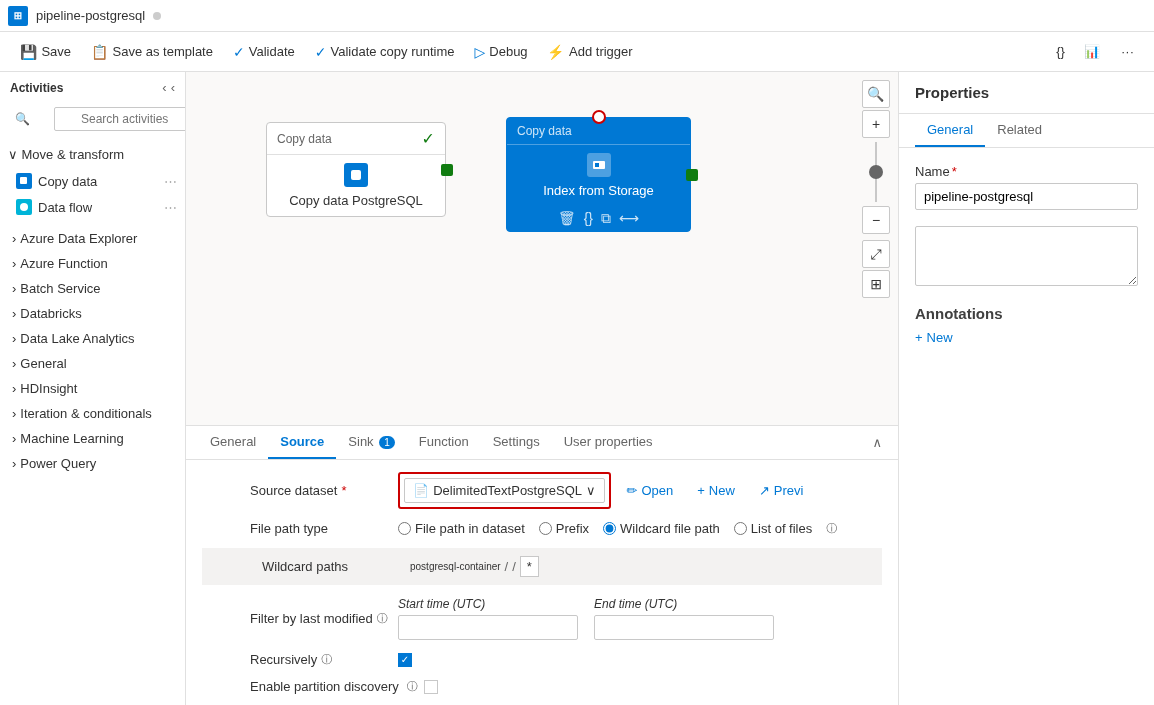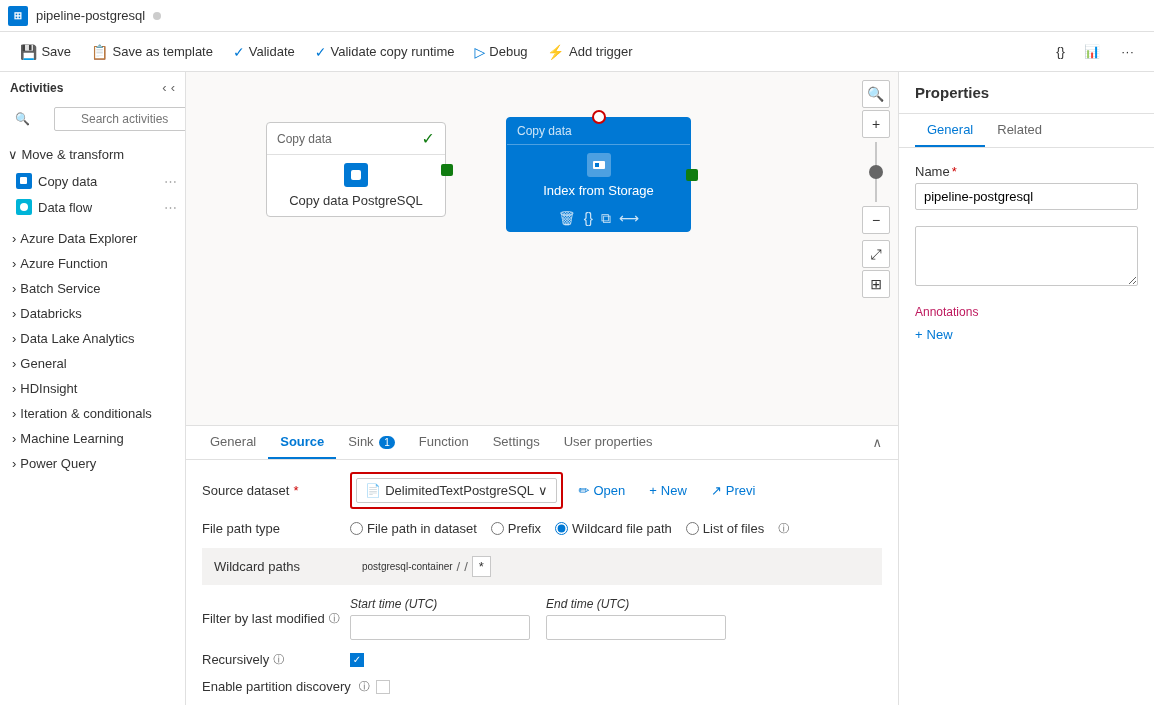--- a/index.html
+++ b/index.html
@@ -69,21 +69,21 @@
     .bottom-panel { height: 280px; background: white; border-top: 1px solid #e0e0e0; display: flex; flex-direction: column; }
     .bottom-tabs { display: flex; border-bottom: 1px solid #e0e0e0; padding: 0 12px; align-items: center; justify-content: space-between; }
     .bottom-tab { padding: 8px 12px; cursor: pointer; font-size: 13px; color: #666; border-bottom: 2px solid transparent; }
     .bottom-tab.active { color: #0078d4; border-bottom-color: #0078d4; font-weight: 700; }
     .bottom-tab-badge { background: #0078d4; color: white; border-radius: 10px; font-size: 10px; padding: 1px 5px; margin-left: 2px; }
     .bottom-collapse { cursor: pointer; color: #666; padding: 4px; }
     .bottom-content { flex: 1; overflow-y: auto; padding: 12px 16px; }
 
     
     .form-row { display: flex; align-items: center; margin-bottom: 12px; gap: 8px; }
-    .form-label { min-width: 140px; font-size: 13px; color: #333; display: flex; align-items: flex-end; gap: 4px; }
+    .form-label { min-width: 140px; font-size: 13px; color: #333; display: flex; align-items: flex-end; gap: 4px; margin-left: 48px; }
     .form-label-required { color: #c00; }
     .form-controls { display: flex; align-items: center; gap: 8px; flex: 1; }
     .source-dataset-box { border: 2px solid #c00; border-radius: 3px; padding: 4px; display: flex; align-items: center; gap: 6px; }
     .dataset-select { display: flex; align-items: center; gap: 4px; padding: 4px 8px; border: 1px solid #c8c8c8; border-radius: 2px; background: white; min-width: 200px; cursor: pointer; font-size: 13px; justify-content: space-between; }
     .action-btn { display: flex; align-items: center; gap: 4px; padding: 4px 8px; border: none; background: none; color: #0078d4; cursor: pointer; font-size: 13px; }
 
     
     .radio-group { display: flex; align-items: center; gap: 14px; }
     .radio-item { display: flex; align-items: center; gap: 4px; cursor: pointer; font-size: 13px; }
     .radio-item input[type="radio"] { accent-color: #0078d4; }
@@ -110,21 +110,21 @@
     .properties-header { padding: 12px 16px; font-size: 15px; font-weight: 600; border-bottom: 1px solid #e0e0e0; }
     .properties-tabs { display: flex; padding: 0 16px; border-bottom: 1px solid #e0e0e0; }
     .props-tab { padding: 8px 12px; cursor: pointer; font-size: 13px; color: #666; border-bottom: 2px solid transparent; }
     .props-tab.active { color: #0078d4; border-bottom-color: #0078d4; }
     .properties-content { padding: 16px; flex: 1; }
     .prop-field { margin-bottom: 16px; }
     .prop-label { font-size: 13px; color: #333; margin-bottom: 4px; display: flex; align-items: center; gap: 2px; }
     .prop-required { color: #c00; }
     .prop-input { width: 100%; padding: 5px 8px; border: 1px solid #c8c8c8; border-radius: 2px; font-size: 13px; }
     .prop-textarea { width: 100%; height: 60px; padding: 5px 8px; border: 1px solid #c8c8c8; border-radius: 2px; font-size: 13px; resize: vertical; }
-    .prop-section { font-size: 12px; color: #be185d; font-weight: 400; margin-bottom: 8px; }
+    .prop-section { font-size: 15px; color: #404040; font-weight: 700; margin-bottom: 8px; }
     .add-btn { display: flex; align-items: center; gap: 4px; color: #0078d4; cursor: pointer; font-size: 13px; }
 
     .info-icon { color: #666; font-size: 11px; cursor: pointer; }
 
     
     ::-webkit-scrollbar { width: 6px; height: 6px; }
     ::-webkit-scrollbar-track { background: #f1f1f1; }
     ::-webkit-scrollbar-thumb { background: #c8c8c8; border-radius: 3px; }
   </style>
 </head>

